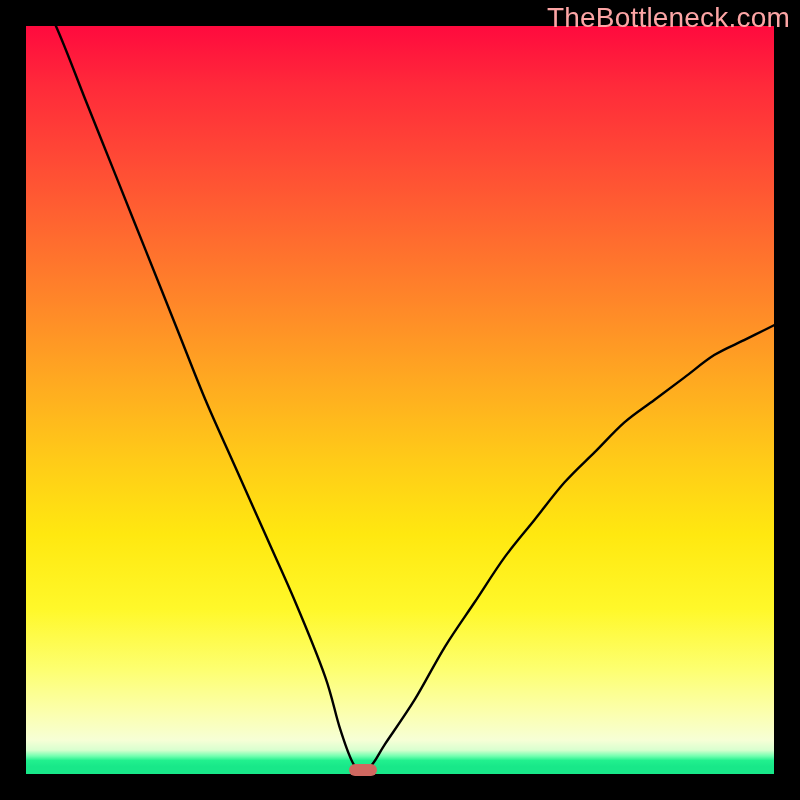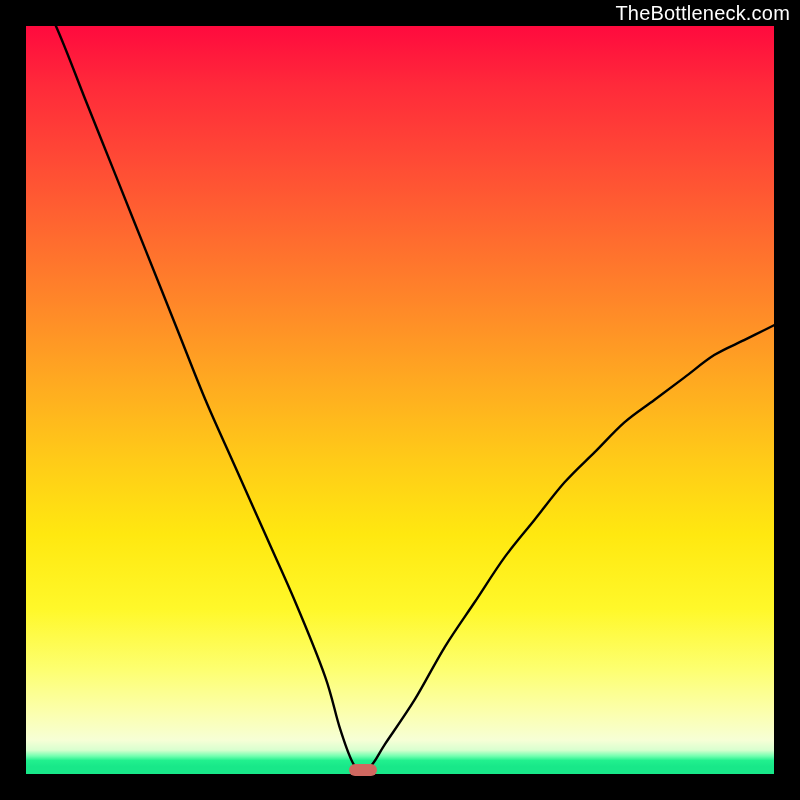--- a/index.html
+++ b/index.html
@@ -41,22 +41,22 @@
       #73ffb0 97.6%,
       #21f08e 98.2%,
       #18e889 99%,
       #18e889 100%
     );
   }
   .watermark {
     position: absolute;
     top: 2px;
     right: 10px;
-    color: #ffffff;
-    font-size: 20px;
+    color: #fca5a5;
+    font-size: 28px;
     font-weight: 500;
     letter-spacing: 0.2px;
     z-index: 5;
   }
   svg.curve {
     position: absolute;
     left: 26px;
     top: 26px;
     width: 748px;
     height: 748px;

